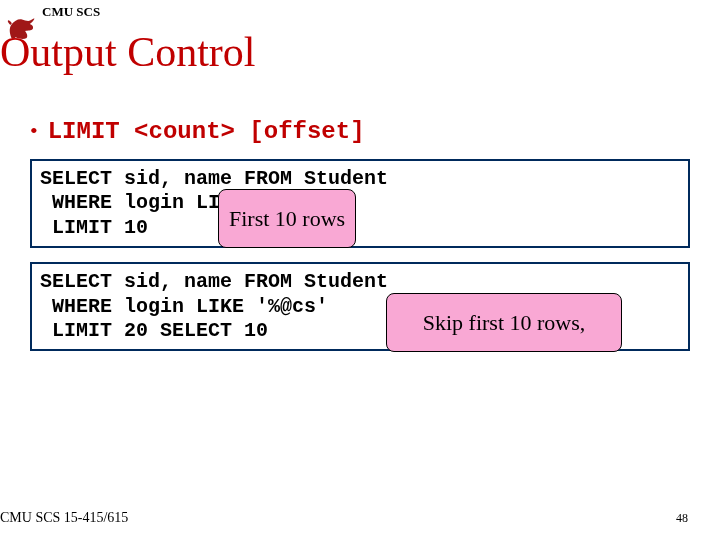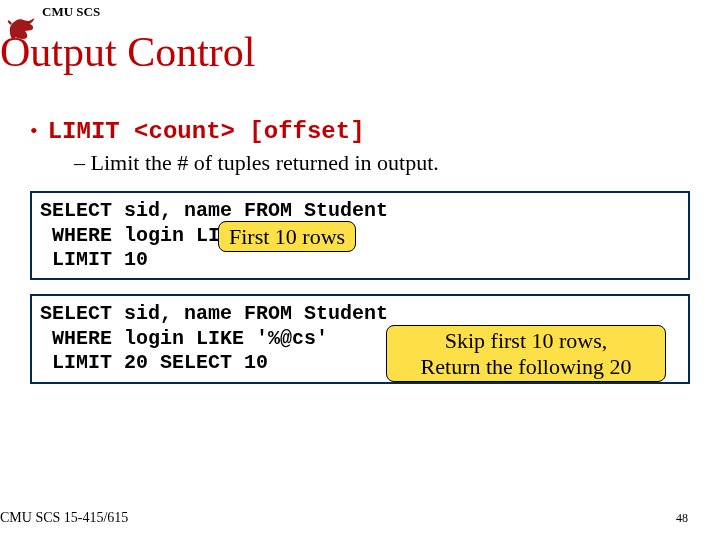--- a/index.html
+++ b/index.html
@@ -80,33 +80,33 @@
     font-weight: bold;
     font-size: 20px;
     color: #000;
     line-height: 1.22;
     white-space: pre;
     position: relative;
   }
   .kw { color: #000; font-weight: bold; }
   .callout {
     position: absolute;
-    background: #fde047;
+    background: #f9a8d4;
     border: 1.5px solid #000;
     border-radius: 8px;
-    padding: 2px 10px;
+    padding: 16px 10px;
     font-family: "Times New Roman", serif;
     font-size: 22px;
     color: #000;
     text-align: center;
     font-weight: normal;
     line-height: 1.15;
   }
   .callout1 { top: 28px; left: 186px; }
-  .callout2 { top: 29px; left: 354px; width: 280px; }
+  .callout2 { top: 29px; left: 354px; width: 236px; }
   .footer-left {
     position: absolute;
     bottom: 14px;
     left: 0;
     right: 0;
     text-align: left;
     font-size: 14px;
     font-family: "Times New Roman", serif;
   }
   .footer-right {
@@ -131,28 +131,25 @@
 
 <div class="title">Output Control</div>
 
 <div class="content">
 
   <div class="bullet-row">
     <span class="bullet-dot">•</span>
     <span class="bullet-text">LIMIT &lt;count&gt; [offset]</span>
   </div>
 
-  <div class="subbullet">
-    <span class="dash">– </span><span>Limit the # of tuples returned in output.</span>
-  </div>
 
   <div class="codebox"><span class="kw">SELECT</span><span> sid, name </span><span class="kw">FROM</span><span> Student</span>
 <span class="kw"> WHERE</span><span> login </span><span class="kw">LIKE</span><span> '%@cs'</span>
 <span class="kw"> LIMIT</span><span> 10</span><div class="callout callout1">First 10 rows</div></div>
 
   <div class="codebox"><span class="kw">SELECT</span><span> sid, name </span><span class="kw">FROM</span><span> Student</span>
 <span class="kw"> WHERE</span><span> login </span><span class="kw">LIKE</span><span> '%@cs'</span>
-<span class="kw"> LIMIT</span><span> 20 </span><span class="kw">SELECT</span><span> 10</span><div class="callout callout2"><span>Skip first 10 rows,</span><br><span>Return the following 20</span></div></div>
+<span class="kw"> LIMIT</span><span> 20 </span><span class="kw">SELECT</span><span> 10</span><div class="callout callout2"><span>Skip first 10 rows,</span><br></div></div>
 
 </div>
 
 <div class="footer-left">CMU SCS 15-415/615</div>
 <div class="footer-right">48</div>
 
 </body></html>

